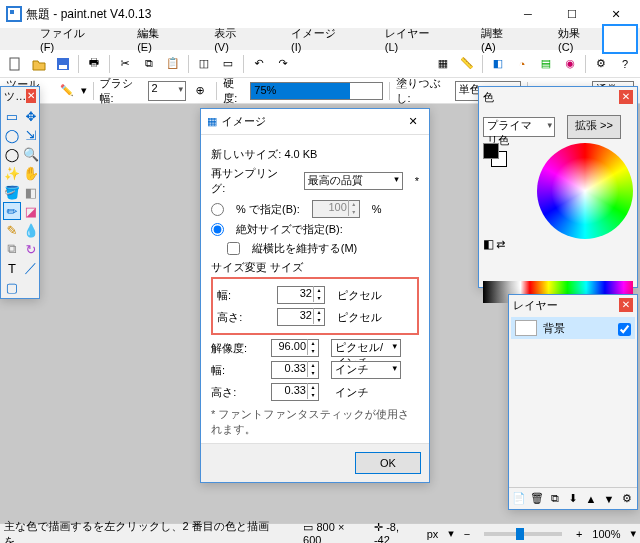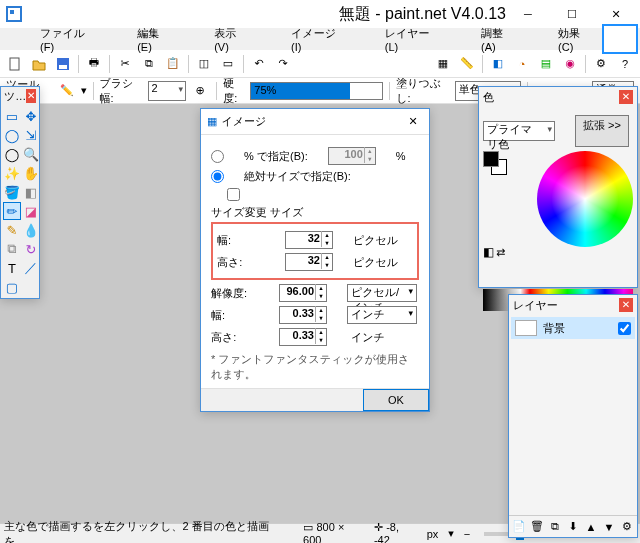--- a/index.html
+++ b/index.html
@@ -1,21 +1,21 @@
 <!DOCTYPE html>
 <html><head>
 <meta charset="utf-8">
 <style>
 * { box-sizing: border-box; margin: 0; padding: 0; font-family: "Meiryo UI", "Segoe UI", sans-serif; font-size: 11px; }
 body { width: 640px; height: 543px; background: #c8c8c8; position: relative; overflow: hidden; }
 .window { position: absolute; background: #fff; border: 1px solid #4a90d9; box-shadow: 0 2px 10px rgba(0,0,0,0.2); }
 .main-window { left: 0; top: 0; width: 640px; height: 543px; border: none; background: #fff; }
 .titlebar { height: 28px; background: #fff; display: flex; align-items: center; padding: 0 2px; }
 .titlebar .icon { width: 16px; height: 16px; margin: 0 4px; }
-.titlebar .title { flex: 1; font-size: 16px; color: #000; text-align: right; }
+.titlebar .title { flex: 1; font-size: 12px; color: #000; }
 .sysbtns { display: flex; }
 .sysbtn { width: 44px; height: 28px; display: flex; align-items: center; justify-content: center; color: #000; }
 .menubar { height: 22px; background: #f0f0f0; display: flex; align-items: center; padding: 0 2px; }
 .menuitem { padding: 2px 6px; cursor: default; margin-left: 32px; }
 .toolbar1 { height: 28px; background: #fff; display: flex; align-items: center; padding: 2px 4px; gap: 2px; border-bottom: 1px solid #e0e0e0; }
 .tbtn { width: 22px; height: 22px; display: flex; align-items: center; justify-content: center; border-radius: 2px; }
 .sep { width: 1px; height: 18px; background: #ccc; margin: 0 2px; }
 .toolbar2 { height: 26px; background: #fff; display: flex; align-items: center; padding: 2px 6px; gap: 4px; border-bottom: 1px solid #e0e0e0; }
 .toolbar2 label { font-size: 11px; }
 .combo { height: 20px; border: 1px solid #7a7a7a; background: #fff; padding: 0 14px 0 3px; position: relative; }
@@ -32,50 +32,50 @@
 .tools-close { width: 14px; height: 14px; background: #e74c3c; color: #fff; text-align: center; line-height: 14px; font-size: 10px; margin-left: auto; }
 .tools-grid { display: grid; grid-template-columns: 18px 18px; gap: 1px; padding: 2px; }
 .tool { width: 18px; height: 18px; display: flex; align-items: center; justify-content: center; font-size: 13px; }
 .tool.sel { background: #cce8ff; border: 1px solid #0078d7; }
 
 
 .dialog { left: 200px; top: 108px; width: 230px; background: #fff; border: 1px solid #4a90d9; }
 .dialog-title { height: 26px; background: #fff; border-bottom: 1px solid #e0e0e0; display: flex; align-items: center; padding: 0 6px; font-size: 12px; }
 .dialog-title .close { margin-left: auto; width: 20px; text-align: center; }
 .dialog-body { padding: 8px 10px 6px 10px; }
-.row { display: flex; align-items: center; margin: 4px 0; gap: 20px; }
+.row { display: flex; align-items: center; margin: 4px 0; gap: 12px; }
 .field-label { width: 48px; display: inline-block; }
-.spinner { width: 48px; height: 18px; border: 1px solid #7a7a7a; text-align: right; padding: 0 12px 0 2px; position: relative; background: #fff; font-weight: bold; }
+.spinner { width: 48px; height: 18px; border: 1px solid #7a7a7a; text-align: right; padding: 0 12px 0 2px; position: relative; background: #fff; }
 .spinner::after { content: "▴\A▾"; white-space: pre; position: absolute; right: 0; top: -1px; font-size: 6px; line-height: 8px; border-left: 1px solid #aaa; width: 10px; text-align: center; }
 .spinner.disabled { background: #f0f0f0; color: #888; }
 .unit-combo { width: 70px; height: 18px; border: 1px solid #7a7a7a; padding: 0 14px 0 3px; position: relative; background: #fff; }
 .unit-combo::after { content: "▾"; position: absolute; right: 3px; top: 1px; font-size: 9px; }
 .highlight-box { border: 2px solid #ec6a5e; padding: 3px 4px; margin: 2px 0; }
 .section-label { margin: 4px 0 2px 0; }
 .note { color: #555; margin-top: 6px; }
-.dialog-buttons { display: flex; justify-content: flex-end; gap: 6px; border-top: 1px solid #e0e0e0; background: #f0f0f0; }
+.dialog-buttons { display: flex; justify-content: flex-end; gap: 6px; padding: 8px; border-top: 1px solid #e0e0e0; background: #f0f0f0; }
 .btn { min-width: 66px; height: 22px; border: 1px solid #7a7a7a; background: #e1e1e1; text-align: center; line-height: 20px; }
 .btn.default { border: 1px solid #0078d7; }
 
 
 .colors-panel { right: 2px; top: 86px; width: 160px; height: 202px; background: #f4f4f4; border: 1px solid #4a90d9; }
 .panel-title { height: 20px; display: flex; align-items: center; padding: 0 4px; font-size: 11px; }
 .panel-close { width: 14px; height: 14px; background: #e74c3c; color: #fff; text-align: center; line-height: 14px; font-size: 10px; margin-left: auto; }
 .colors-body { padding: 4px; }
 .wheel { width: 96px; height: 96px; border-radius: 50%; background: conic-gradient(red,yellow,lime,cyan,blue,magenta,red); position: relative; margin-left: auto; }
 .wheel::after { content: ""; position: absolute; left: 14px; top: 14px; width: 68px; height: 68px; border-radius: 50%; background: radial-gradient(circle,#fff 0%,rgba(255,255,255,0) 70%); }
 .swatches { display: flex; flex-direction: column; gap: 2px; }
 .swatch-pair { position: relative; width: 26px; height: 26px; }
 .swatch-back { position: absolute; left: 8px; top: 8px; width: 16px; height: 16px; background: #fff; border: 1px solid #000; }
 .swatch-front { position: absolute; left: 0; top: 0; width: 16px; height: 16px; background: #000; border: 1px solid #888; }
 .palette-strip { height: 22px; margin-top: 26px; background: linear-gradient(to right,#000,#444,#888,#ccc,#fff,#f00,#ff8000,#ff0,#80ff00,#0f0,#00ff80,#0ff,#0080ff,#00f,#8000ff,#f0f,#ff0080); }
 
 
-.layers-panel { right: 2px; top: 294px; width: 130px; height: 244px; background: #f4f4f4; border: 1px solid #4a90d9; }
-.layer-row { display: flex; align-items: center; padding: 3px 4px; background: #cce8ff; margin: 2px; gap: 6px; }
+.layers-panel { right: 2px; top: 294px; width: 130px; height: 216px; background: #f4f4f4; border: 1px solid #4a90d9; }
+.layer-row { display: flex; align-items: flex-end; padding: 3px 4px; background: #cce8ff; margin: 2px; gap: 6px; }
 .layer-thumb { width: 22px; height: 16px; background: #fff; border: 1px solid #aaa; }
 .layer-row input[type=checkbox] { margin-left: auto; }
 .layers-footer { position: absolute; bottom: 0; left: 0; right: 0; height: 22px; border-top: 1px solid #ccc; display: flex; align-items: center; padding: 0 2px; gap: 2px; }
 
 
 .statusbar { position: absolute; left: 0; right: 0; bottom: 0; height: 20px; background: #f0f0f0; border-top: 1px solid #ccc; display: flex; align-items: center; padding: 0 4px; gap: 10px; font-size: 10px; }
 .slider { width: 80px; height: 4px; background: #ccc; position: relative; margin: 0 4px; }
 .slider::after { content: ""; position: absolute; left: 32px; top: -4px; width: 8px; height: 12px; background: #0078d7; }
 </style>
 </head>
@@ -221,31 +221,40 @@
 </div>
 
 <div class="window dialog">
   <div class="dialog-title">
     <span style="margin-right:4px;color:#06c">▦</span>
     <span>イメージ</span>
     <span class="close">✕</span>
   </div>
   <div class="dialog-body">
     <div class="row">
+        <span>新しいサイズ: 4.0 KB</span>
+      </div>
+    <div class="row">
+      <span>再サンプリング:</span>
+      <div class="unit-combo" style="width:100px"><span>最高の品質</span></div>
+      <span>*</span>
+    </div>
+    <div class="row">
       <input type="radio" style="">
       <span>% で指定(B):</span>
       <div class="spinner disabled"><span>100</span></div>
       <span>%</span>
     </div>
     <div class="row">
       <input type="radio" checked="" style="">
       <span>絶対サイズで指定(B):</span>
     </div>
     <div class="row" style="padding-left:16px">
       <input type="checkbox" style="">
+      <span>縦横比を維持する(M)</span>
     </div>
     <div class="section-label">サイズ変更 サイズ</div>
     <div class="highlight-box">
       <div class="row">
         <span class="field-label">幅:</span>
         <div class="spinner"><span>32</span></div>
         <span>ピクセル</span>
       </div>
       <div class="row">
         <span class="field-label">高さ:</span>
@@ -276,21 +285,21 @@
 </div>
 
 <div class="window colors-panel">
   <div class="panel-title">
     <span>色</span>
     <span class="panel-close">✕</span>
   </div>
   <div class="colors-body">
     <div class="row">
       <div class="combo" style="width:72px"><span>プライマリ色</span></div>
-      <div class="btn" style="min-width:54px;height:32px;line-height:18px">拡張 &gt;&gt;</div>
+      <div class="btn" style="min-width:54px;height:24px;line-height:18px">拡張 &gt;&gt;</div>
     </div>
     <div style="display:flex;gap:6px;margin-top:4px">
       <div class="swatches">
         <div class="swatch-pair">
           <div class="swatch-back"></div>
           <div class="swatch-front"></div>
         </div>
         <div style="height:60px"></div>
         <div class="row" style="gap:2px">
           <span style="font-size:12px">◧</span>

